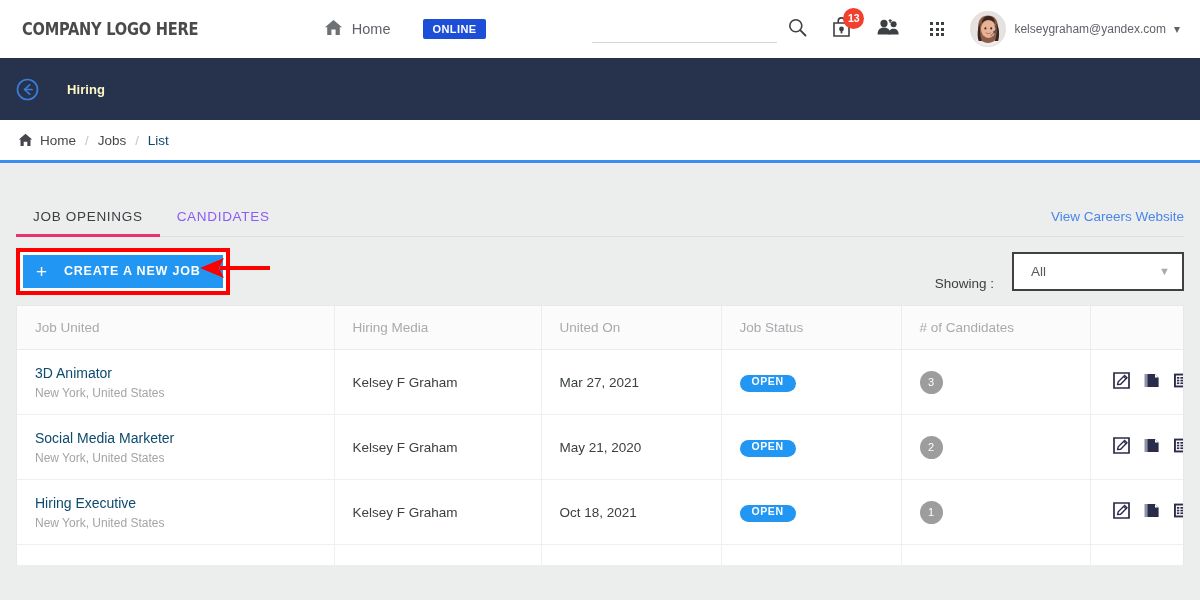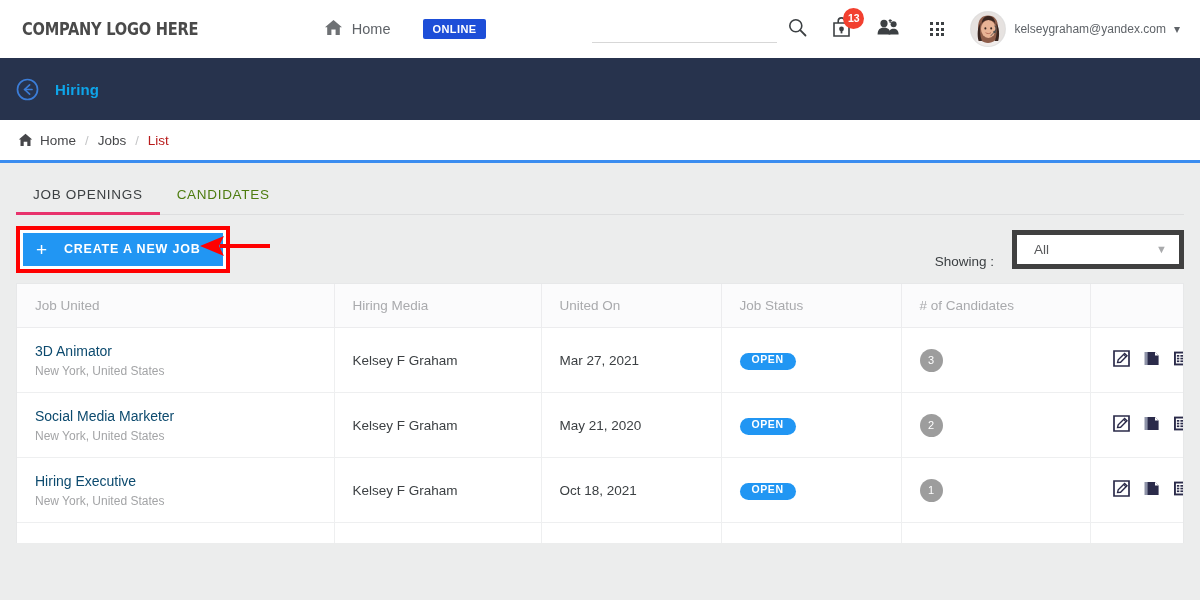--- a/index.html
+++ b/index.html
@@ -130,60 +130,60 @@
   
   .titlebar {
     height: 62px;
     background: #27334d;
     display: flex;
     align-items: center;
     padding-left: 16px;
   }
   .back-btn { cursor: pointer; display: flex; align-items: center; }
   .page-title {
-    color: #0ea5e9;
-    font-size: 15px;
+    color: #fef9c3;
+    font-size: 13px;
     font-weight: bold;
-    margin-left: 16px;
+    margin-left: 28px;
     letter-spacing: 0.1px;
   }
 
   
   .breadcrumb-bar {
     height: 43px;
     background: #ffffff;
     display: flex;
     align-items: center;
     padding-left: 18px;
     border-bottom: 3px solid #3b8df0;
   }
   .crumb { font-size: 13.5px; color: #46474a; }
-  .crumb.muted { color: #b91c1c; }
+  .crumb.muted { color: #0c4a6e; }
   .crumb-sep { color: #c3c4c6; margin: 0 9px; font-size: 13px; }
   .crumb-home-ico { margin-right: 7px; display: inline-flex; vertical-align: -2px; }
 
   
   .content {
     background: #eceded;
     height: 455px;
     padding: 0 16px;
     position: relative;
   }
   .tabs-row {
     display: flex;
     align-items: flex-end;
-    height: 52px;
+    height: 74px;
     position: relative;
   }
   .tab {
     font-size: 13.5px;
     letter-spacing: 0.7px;
     padding: 0 17px 13px;
     cursor: pointer;
-    color: #4d7c0f;
+    color: #8b5cf6;
     position: relative;
   }
   .tab.active { color: #3c4043; }
   .tab.active::after {
     content: "";
     position: absolute;
     left: 0; right: 0; bottom: 0;
     height: 3px;
     background: #e8336d;
   }
@@ -235,21 +235,21 @@
   .showing-wrap {
     margin-left: auto;
     display: flex;
     align-items: flex-end;
   }
   .showing-label { font-size: 13.5px; color: #3c4043; margin-right: 18px; }
   .select-box {
     width: 172px;
     height: 39px;
     background: #ffffff;
-    border: 5px solid #404040;
+    border: 2px solid #404040;
     display: flex;
     align-items: center;
     padding: 0 12px 0 17px;
     font-size: 13.5px;
     color: #58595b;
     cursor: pointer;
   }
   .select-caret { margin-left: auto; color: #a9aaac; font-size: 11px; }
 
   
@@ -441,20 +441,21 @@
 <div class="content">
 
   <div class="tabs-row">
     <div class="tabs-underline"></div>
     <div class="tab active">
       <span>JOB OPENINGS</span>
     </div>
     <div class="tab">
       <span>CANDIDATES</span>
     </div>
+    <div class="careers-link">View Careers Website</div>
   </div>
 
   <div class="toolbar">
     <div class="create-btn-annot">
       <button class="create-btn">
         <span class="plus-glyph">+</span>
         <span>CREATE A NEW JOB</span>
       </button>
     </div>
 

